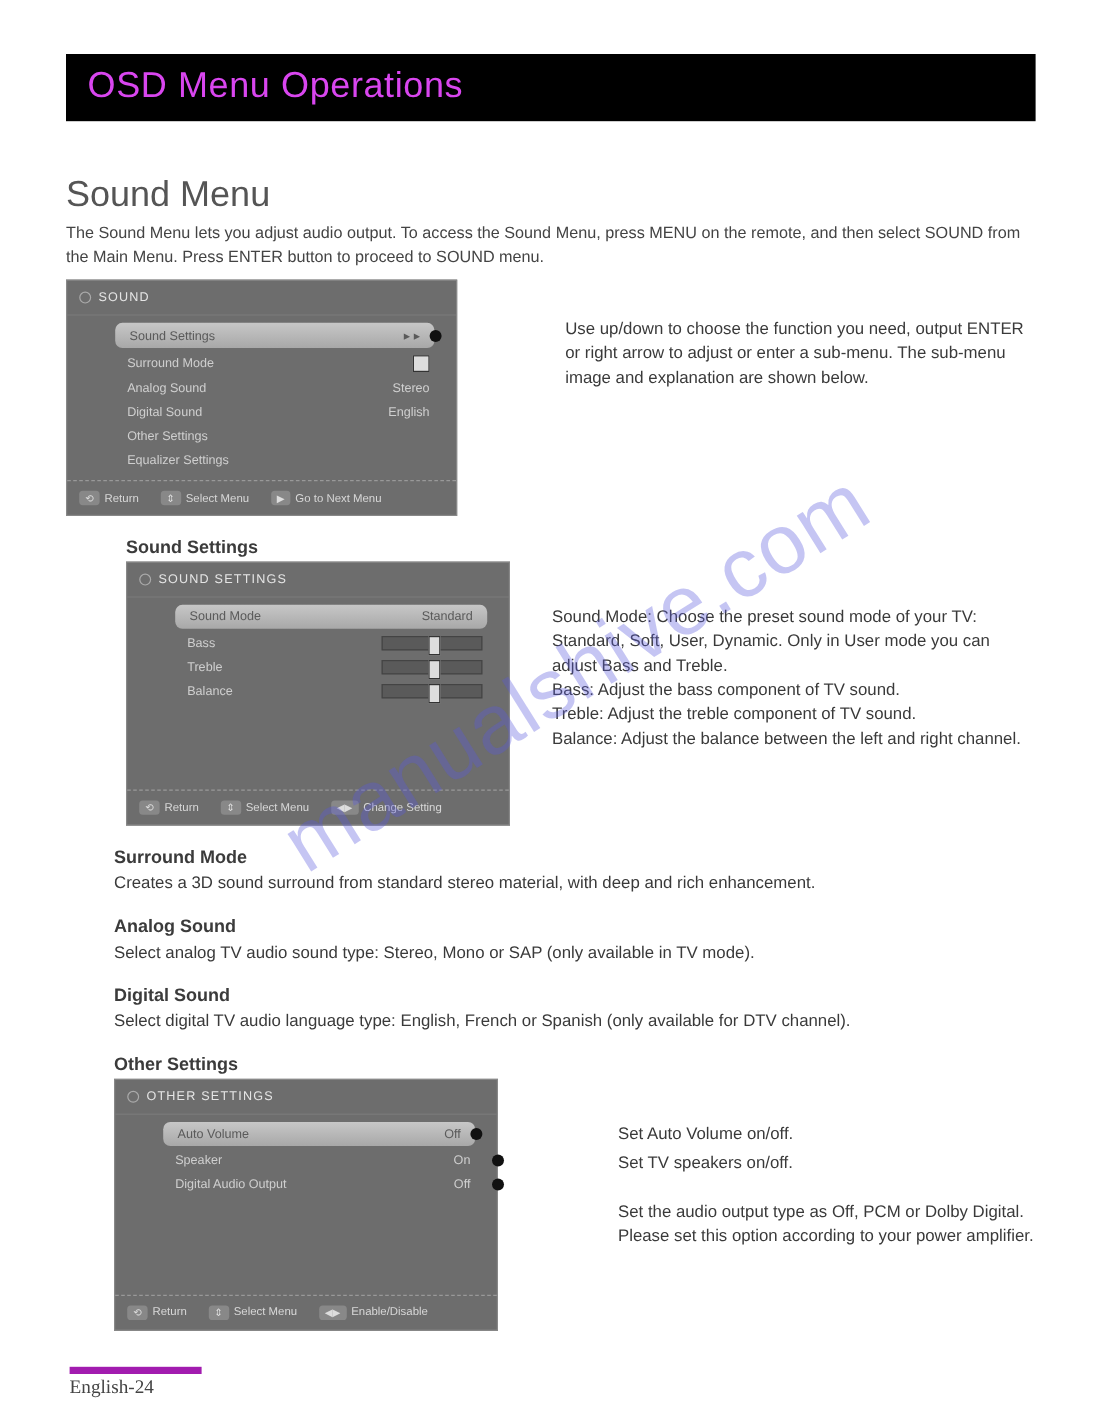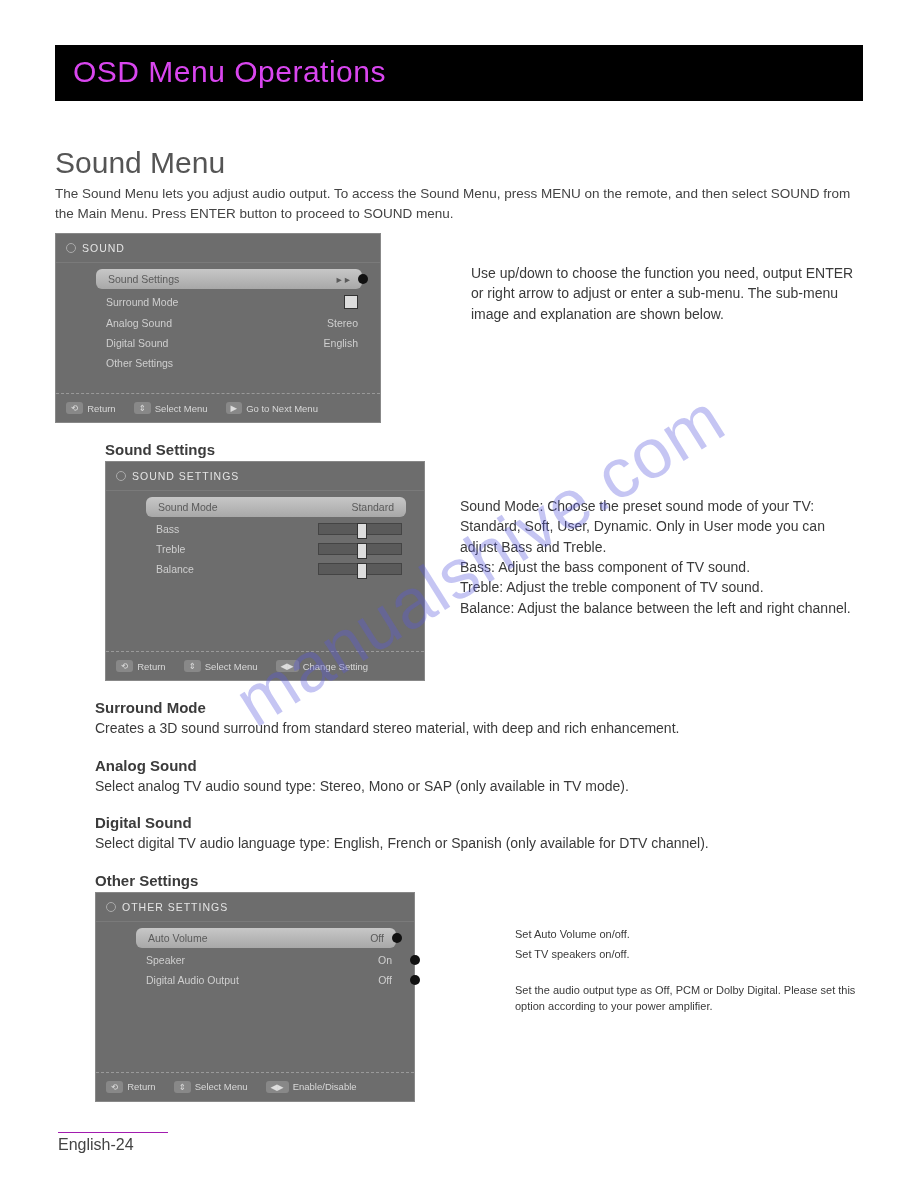--- a/index.html
+++ b/index.html
@@ -35,21 +35,21 @@
   }
   .row { display: flex; gap: 0; }
   .row .right-text {
     padding-top: 30px;
     padding-left: 90px;
     font-size: 14px;
     line-height: 1.45;
     flex: 1;
   }
   .row2 .right-text { padding-top: 35px; padding-left: 35px; }
-  .row3 .right-text { padding-top: 35px; padding-left: 100px; font-size: 11px; }
+  .row3 .right-text { padding-top: 35px; padding-left: 100px; font-size: 14px; }
   .osd {
     background: #6d6d6d;
     color: #d0d0d0;
     width: 326px;
     font-size: 10.5px;
     position: relative;
     border: 1px solid #888;
   }
   .osd .osd-head {
     padding: 8px 10px;
@@ -101,21 +101,21 @@
   .sub-head.noin { margin-left: 40px; }
   .body-text { font-size: 14px; line-height:1.4; margin-left:40px; margin-bottom:6px; }
   .slider {
     width:84px; height:12px; background:#5a5a5a; border:1px solid #444; position:relative; display:inline-block;
   }
   .slider::after {
     content:''; position:absolute; left:38px; top:-1px; width:8px; height:14px; background:#ddd; border:1px solid #333;
   }
   .checkbox { width:14px; height:14px; background:#ddd; border:1px solid #333; display:inline-block;}
   .pagefoot {
-    position:absolute; left:58px; bottom:34px; font-size:16px; color:#444; border-top:1px solid #a21caf; padding-top:3px; width:110px;
+    position:absolute; left:58px; bottom:22px; font-size:16px; color:#444; border-top:6px solid #a21caf; padding-top:3px; width:110px;font-family:Liberation Serif, serif;
   }
   .watermark {
     position:absolute;
     left:200px; top:520px;
     font-size:70px;
     color:rgba(90,90,220,0.35);
     transform:rotate(-32deg);
     pointer-events:none;
     font-weight:300;
     letter-spacing:1px;
@@ -156,20 +156,23 @@
           <span>Analog Sound</span>
           <span>Stereo</span>
         </div>
       <div class="item">
           <span>Digital Sound</span>
           <span>English</span>
         </div>
       <div class="item">
           <span>Other Settings</span>
         </div>
+      <div class="item">
+          <span>Equalizer Settings</span>
+        </div>
     </div>
     <div class="foot">
       <span>
           <span class="pill">⟲</span>
           <span>Return</span>
         </span>
       <span>
           <span class="pill">⇕</span>
           <span>Select Menu</span>
         </span>

